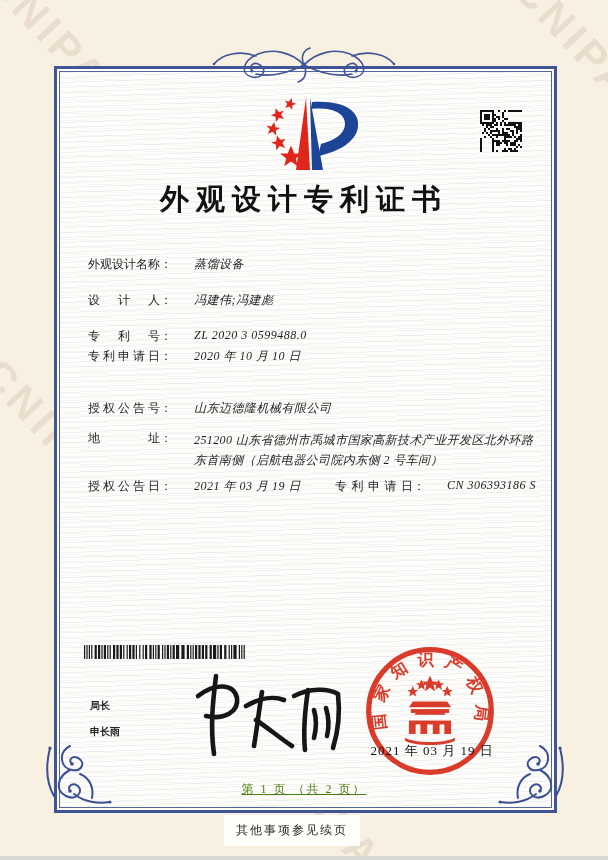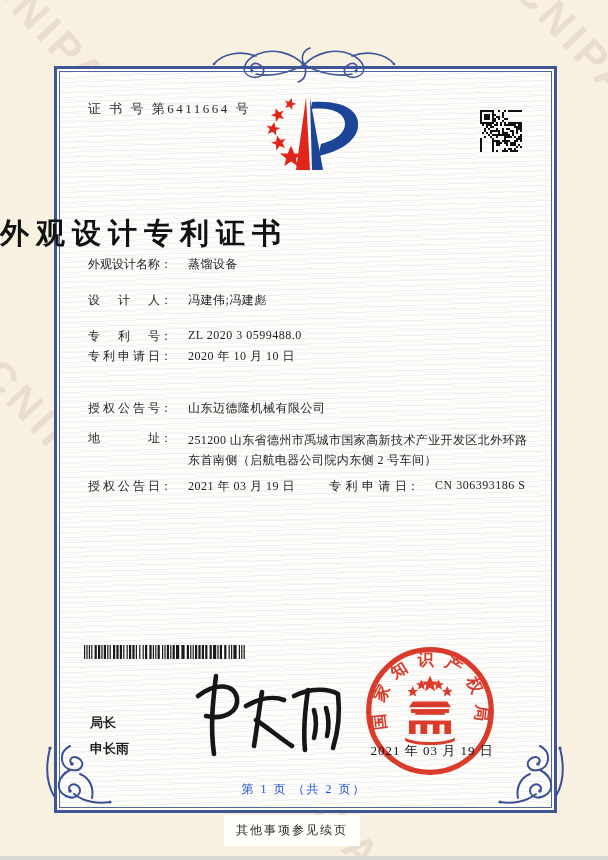--- a/index.html
+++ b/index.html
@@ -43,57 +43,57 @@
   .corner.cl{left:40px;top:744px;}
   .corner.cr{left:498px;top:744px;transform:scaleX(-1);}
   
   .cert-no{
     position:absolute;left:88px;top:100px;z-index:5;
     font-size:13px;letter-spacing:2.5px;color:#2b2b2b;
   }
   .logo{position:absolute;left:250px;top:94px;z-index:5;}
   .qr{position:absolute;left:480px;top:110px;z-index:5;}
   .title{
-    position:absolute;left:0;top:180px;width:608px;text-align:left;z-index:5;
-    font-size:29px;font-weight:bold;letter-spacing:7px;color:#111;margin-top:34px;
+    position:absolute;left:0;top:180px;width:608px;text-align:center;z-index:5;
+    font-size:29px;font-weight:bold;letter-spacing:7px;color:#111;
   }
   
   .fields{position:absolute;left:88px;top:256px;width:444px;z-index:5;
     font-size:12px;color:#1e1e1e;}
   .frow{position:absolute;left:0;white-space:nowrap;}
   .flabel{display:inline-block;width:72px;text-align:justify;text-align-last:justify;vertical-align:top;font-family:Liberation Mono, monospace;}
   .fcolon{display:inline-block;vertical-align:top;}
-  .fvalue{display:inline-block;margin-left:16px;vertical-align:top;letter-spacing:0.5px;}
+  .fvalue{display:inline-block;margin-left:22px;vertical-align:top;letter-spacing:0.5px;font-style:italic;}
   .addr .fvalue{white-space:normal;width:350px;line-height:20px;letter-spacing:0.4px;}
   .frow.r1{top:0;}   .frow.r2{top:36px;} .frow.r3{top:72px;}
   .frow.r4{top:92px;}.frow.r5{top:144px;}
   .frow.r6{top:174px;}
   .frow.r7{top:222px;}
   .second-pair{margin-left:34px;}
   .second-pair .flabel{width:78px;}
   
   .body-text{
     position:absolute;left:80px;top:504px;width:452px;z-index:5;
     font-size:12.5px;line-height:24px;color:#222;text-align:justify;
   }
   .body-text p{margin:0;text-indent:2em;}
   
   .barcode{position:absolute;left:84px;top:645px;z-index:5;}
-  .signer{position:absolute;left:90px;top:710px;z-index:5;
-    font-family:Liberation Serif, serif;
-    font-size:13px;font-weight:bold;color:#222;line-height:26px;}
+  .signer{position:absolute;left:90px;top:694px;z-index:5;
+    font-family:Liberation Mono, monospace;
+    font-size:10px;font-weight:bold;color:#222;line-height:26px;}
   .signature{position:absolute;left:186px;top:662px;z-index:6;}
   .seal{position:absolute;left:363px;top:644px;z-index:6;opacity:.93;mix-blend-mode:multiply;}
   .seal-date{
     position:absolute;left:352px;top:742px;width:160px;text-align:center;z-index:7;
     font-size:13px;letter-spacing:1px;color:#141414;white-space:nowrap;
   }
   .page-num{
     position:absolute;left:0;top:781px;width:608px;text-align:center;z-index:5;
-    font-size:12px;letter-spacing:2px;color:#1d4ed8;
+    font-size:12px;letter-spacing:2px;color:#4d7c0f;text-decoration:underline;
   }
   .cont-note{
     position:absolute;left:224px;top:815px;z-index:5;
     background:#fffefb;padding:7px 12px;
     font-size:12px;letter-spacing:2px;color:#2a2a2a;
   }
   .bottom-strip{position:absolute;left:0;bottom:0;width:608px;height:4px;background:#d9d7d2;z-index:8;}
 </style>
 </head>
 <body>
@@ -156,21 +156,20 @@
       <path d="M40,30 C50,34 54,44 52,54"></path>
     </g>
     <g fill="#3b5193">
       <circle cx="32" cy="20" r="1.8"></circle>
         <circle cx="30" cy="47" r="1.8"></circle>
       <circle cx="70" cy="58" r="1.6"></circle>
         <circle cx="10" cy="4" r="1.6"></circle>
     </g>
   </svg>
 
-  <div class="cert-no">证 书 号 第6411664 号</div>
 
   <svg class="logo" width="112" height="84" viewBox="0 0 112 84">
     <defs>
       <path id="star" d="M0,-10 L2.9,-3.1 L9.5,-3.1 L4.2,1.2 L5.9,8.1 L0,4 L-5.9,8.1 L-4.2,1.2 L-9.5,-3.1 L-2.9,-3.1 Z"></path>
     </defs>
 
     <polygon points="56,4 46,76 60,76" fill="#e0251b"></polygon>
 
     <polygon points="60,4 62,76 73,76" fill="#1c4598"></polygon>
 

